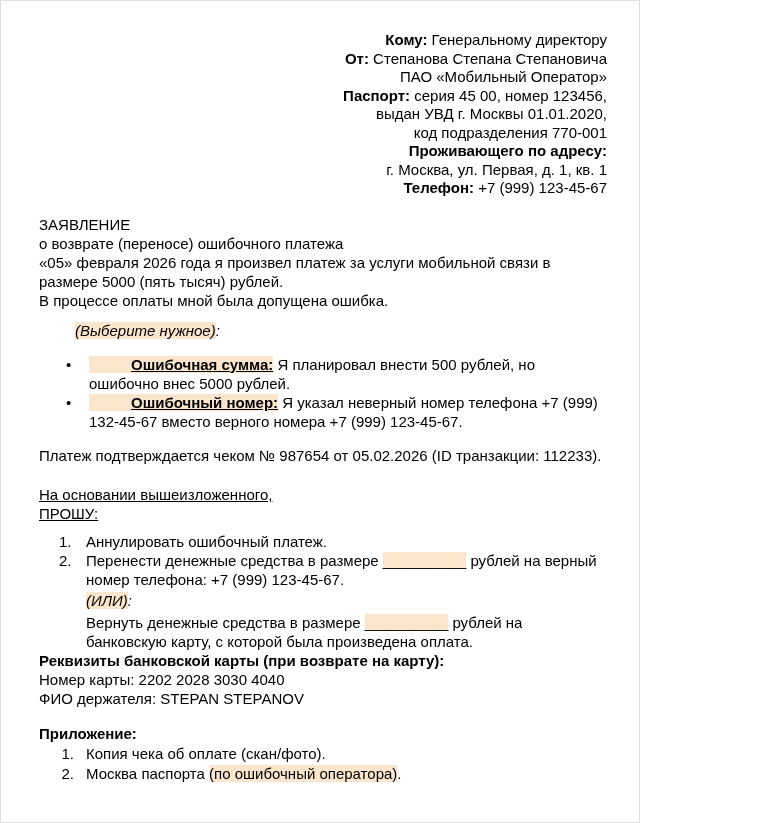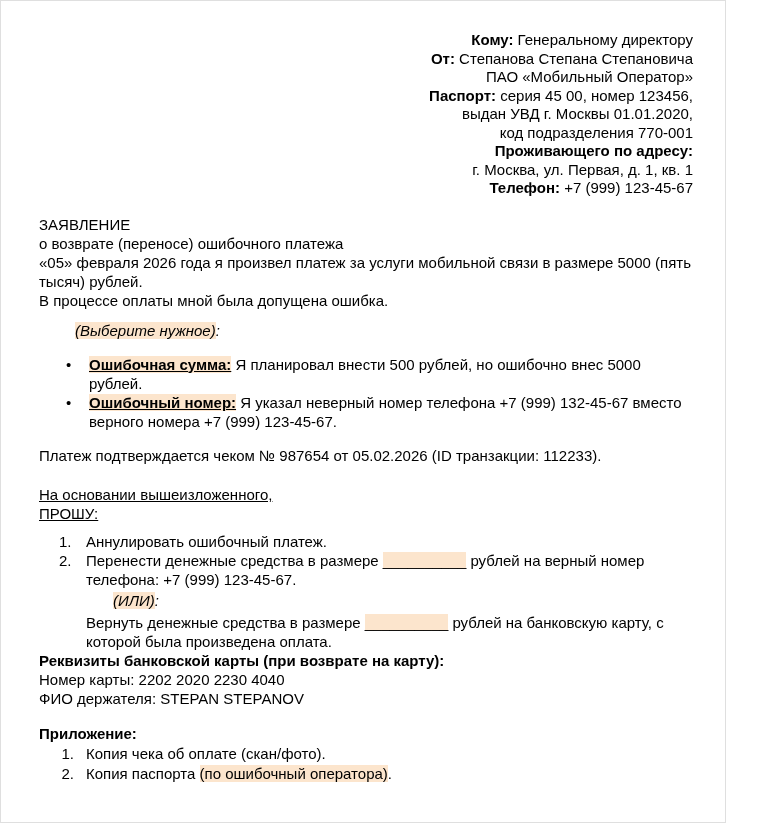--- a/index.html
+++ b/index.html
@@ -1,40 +1,40 @@
 <!DOCTYPE html>
 <html lang="ru" style="--hl: #fce5cd;"><head>
 <meta charset="utf-8">
 <style>
   html, body { margin: 0; padding: 0; background: #fff; }
   .page {
-    width: 726px; height: 823px; box-sizing: border-box;
+    width: 640px; height: 823px; box-sizing: border-box;
     border: 1px solid #dfdfdf; background: #ffffff;
     font-family: "Liberation Sans", sans-serif;
     font-size: 15px; line-height: 19px; color: #000;
     padding: 30px 32px 0 38px; overflow: hidden;
   }
   .b { font-weight: bold; }
   .i { font-style: italic; }
-  .ul { text-decoration: underline; }
+  .ul { text-decoration: underline; padding-left: 42px; }
   .hl { background: var(--hl, #fce5cd); }
   .header-block { text-align: right; line-height: 18.5px; }
   .title-block { text-align: left; font-weight: normal; margin-top: 17px; }
   .para-intro { }
   .choose-line { margin-top: 11px; margin-left: 36px; }
   .bullet-list { margin-top: 15px; }
   .bullet-row { display: flex; }
   .bullet-marker { width: 50px; padding-left: 27px; box-sizing: border-box; flex-shrink: 0; }
   .receipt-line { margin-top: 15px; }
   .basis-block { margin-top: 20px; text-decoration: underline; }
   .request-list { margin-top: 9px; }
   .num-row { display: flex; }
   .num-cell { width: 47px; padding-left: 20px; box-sizing: border-box; flex-shrink: 0; }
   .num-content { flex: 1; }
-  .or-line { margin-left: 74px; margin-top: 2px; }
+  .or-line { margin-left: 47px; margin-top: 2px; }
   .alt-line { margin-left: 47px; margin-top: 3px; }
   .card-block { margin-top: 0; }
   .attachments-block { margin-top: 16px; }
   .attachments-block .num-row { margin-top: 1px; }
 </style>
 </head>
 <body>
 
 <div class="page">
 
@@ -88,29 +88,29 @@
     <div class="num-row">
       <span class="num-cell">2.</span>
       <div class="num-content"><span>Перенести денежные средства в размере </span><span class="hl">__________</span><span> рублей на верный номер телефона: +7 (999) 123-45-67.</span></div>
     </div>
     <div class="or-line i"><span class="hl">(ИЛИ)</span><span>:</span></div>
     <div class="alt-line"><span>Вернуть денежные средства в размере </span><span class="hl">__________</span><span> рублей на банковскую карту, с которой была произведена оплата.</span></div>
   </div>
 
   <div class="card-block">
     <div class="b">Реквизиты банковской карты (при возврате на карту):</div>
-    <div>Номер карты: 2202 2020 2230 4040</div>
+    <div>Номер карты: 2202 2028 3030 4040</div>
     <div>ФИО держателя: STEPAN STEPANOV</div>
   </div>
 
   <div class="attachments-block">
     <div class="b">Приложение:</div>
     <div class="num-row">
       <span class="num-cell" style="text-align:right; padding-left:0; padding-right:12px;">1.</span>
       <div class="num-content">Копия чека об оплате (скан/фото).</div>
     </div>
     <div class="num-row">
       <span class="num-cell" style="text-align:right; padding-left:0; padding-right:12px;">2.</span>
-      <div class="num-content"><span>Копия паспорта </span><span class="hl">(по ошибочный оператора)</span><span>.</span></div>
+      <div class="num-content"><span>Москва паспорта </span><span class="hl">(по ошибочный оператора)</span><span>.</span></div>
     </div>
   </div>
 
 </div>
 
 </body></html>

